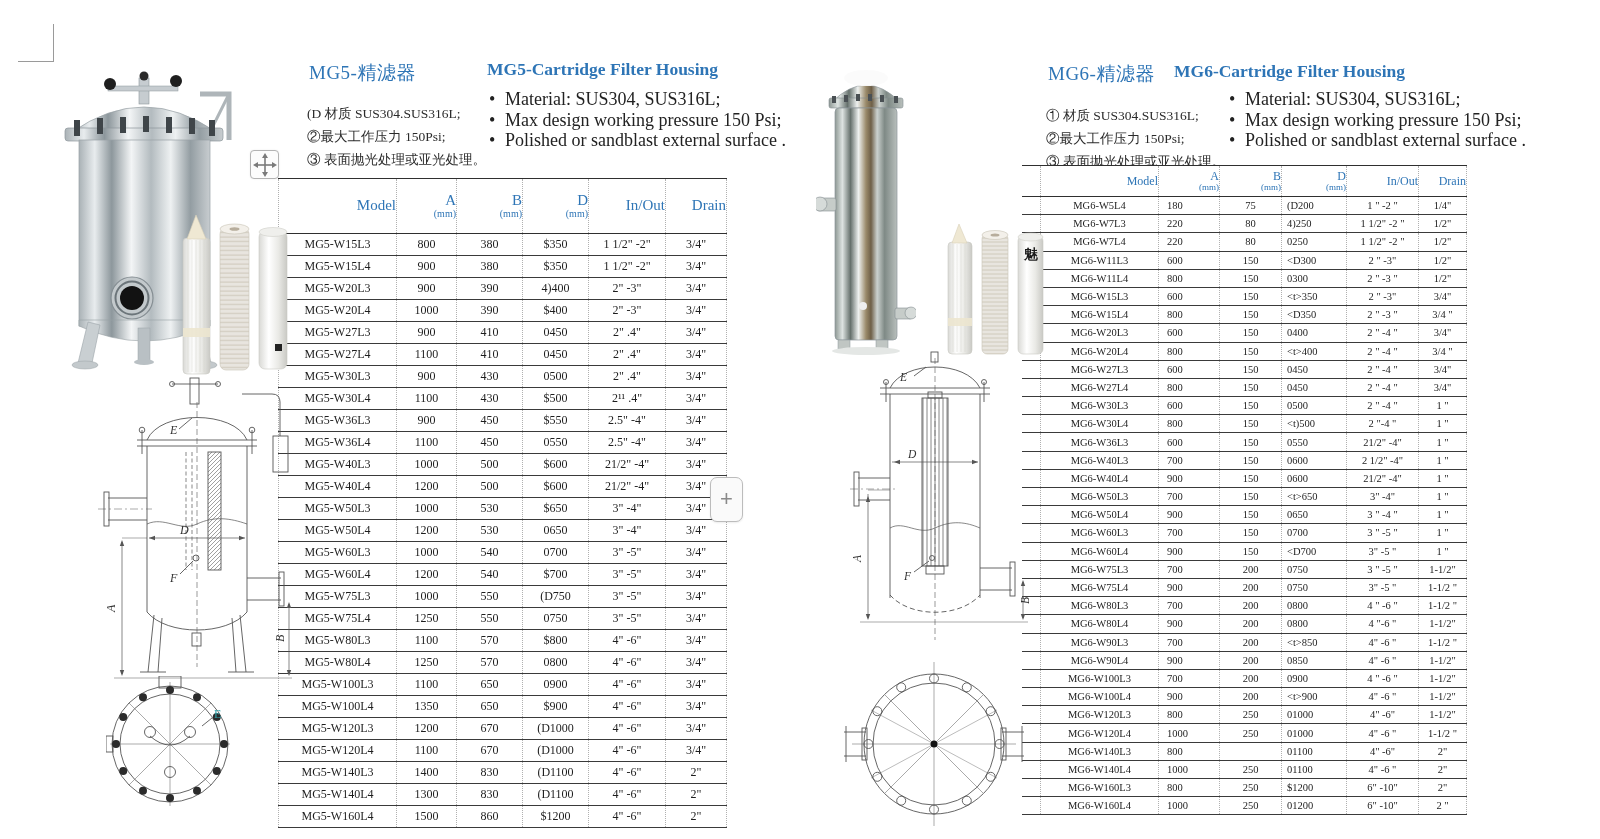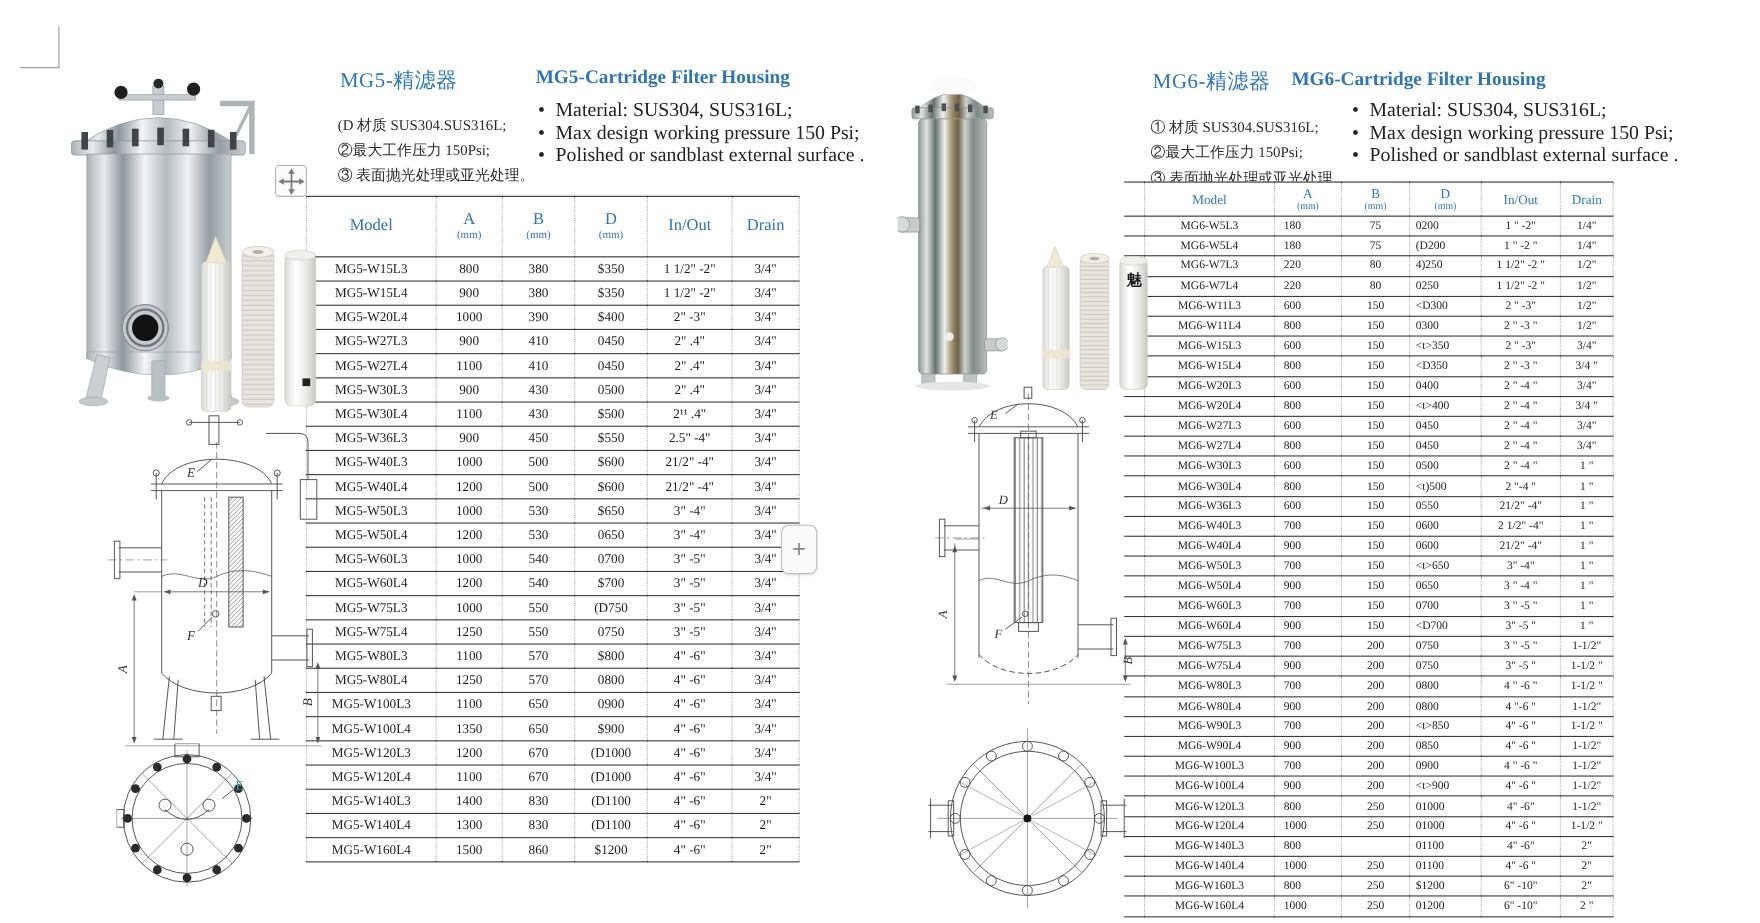--- a/index.html
+++ b/index.html
@@ -20,21 +20,21 @@
 
   .t-mg5-cn{left:309px;top:60px;}  .n-mg5{left:307px;top:90px;}
   .t-mg5-en{left:487px;top:59px;}  .bl-mg5{left:489px;top:89px;}
   .t-mg6-cn{left:1048px;top:61px;text-align:right;} .n-mg6{left:1046px;top:92px;}
   .t-mg6-en{left:1174px;top:61px;} .bl-mg6{left:1229px;top:89px;}
 
   
   .spec{position:absolute;border-collapse:collapse;table-layout:fixed;background:#fff;
         border-top:1.5px solid #2f2f2f;}
   .spec tr{border-bottom:1px solid #3a3a3a;}
-  .spec thead tr{border-bottom:1.4px solid #2f2f2f;}
+  .spec thead tr{border-bottom:1.4px solid #2f2f2f;text-align:right;}
   .spec th{font-weight:normal;color:#2E75B6;vertical-align:middle;padding:0;}
   .spec td{text-align:center;vertical-align:middle;padding:0;white-space:nowrap;overflow:visible;}
   .spec td:not(.stub),.spec th:not(.stub){border-left:1px dotted #b0b0b0;}
   .spec td:last-child,.spec th:last-child{border-right:1px dotted #b0b0b0;}
   .spec .hl{line-height:1.05;}
   .spec .hs{font-size:9px;line-height:1;}
 
   .t5{left:278px;top:178px;width:442px;font-size:12px;}
   .t5 th{height:54px;font-size:15px;}
   .t5 .hs{font-size:10px;}
@@ -210,20 +210,28 @@
         </tr>
         <tr>
           <td>MG5-W15L4</td>
           <td>900</td>
           <td>380</td>
           <td>$350</td>
           <td>1 1/2" -2"</td>
           <td>3/4"</td>
         </tr>
         <tr>
+          <td>MG5-W20L3</td>
+          <td>900</td>
+          <td>390</td>
+          <td>4)400</td>
+          <td>2" -3"</td>
+          <td>3/4"</td>
+        </tr>
+        <tr>
           <td>MG5-W20L4</td>
           <td>1000</td>
           <td>390</td>
           <td>$400</td>
           <td>2" -3"</td>
           <td>3/4"</td>
         </tr>
         <tr>
           <td>MG5-W27L3</td>
           <td>900</td>
@@ -254,20 +262,28 @@
           <td>430</td>
           <td>$500</td>
           <td>2¹¹ .4"</td>
           <td>3/4"</td>
         </tr>
         <tr>
           <td>MG5-W36L3</td>
           <td>900</td>
           <td>450</td>
           <td>$550</td>
+          <td>2.5" -4"</td>
+          <td>3/4"</td>
+        </tr>
+        <tr>
+          <td>MG5-W36L4</td>
+          <td>1100</td>
+          <td>450</td>
+          <td>0550</td>
           <td>2.5" -4"</td>
           <td>3/4"</td>
         </tr>
         <tr>
           <td>MG5-W40L3</td>
           <td>1000</td>
           <td>500</td>
           <td>$600</td>
           <td>21/2" -4"</td>
           <td>3/4"</td>
@@ -605,29 +621,20 @@
             <div class="hl">In/Out</div>
           </th>
           <th>
             <div class="hl">Drain</div>
           </th>
         </tr>
       </thead>
       <tbody>
         <tr>
           <td class="stub"></td>
-          <td>MG6-W5L3</td>
-          <td>180</td>
-          <td>75</td>
-          <td>0200</td>
-          <td>1 " -2"</td>
-          <td>1/4"</td>
-        </tr>
-        <tr>
-          <td class="stub"></td>
           <td>MG6-W5L4</td>
           <td>180</td>
           <td>75</td>
           <td>(D200</td>
           <td>1 " -2 "</td>
           <td>1/4"</td>
         </tr>
         <tr>
           <td class="stub"></td>
           <td>MG6-W7L3</td>

